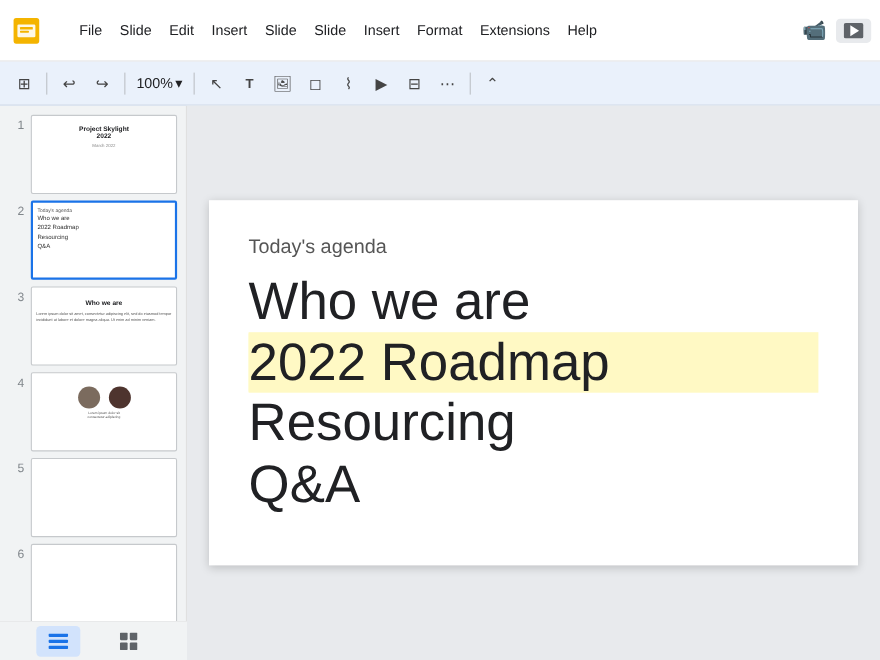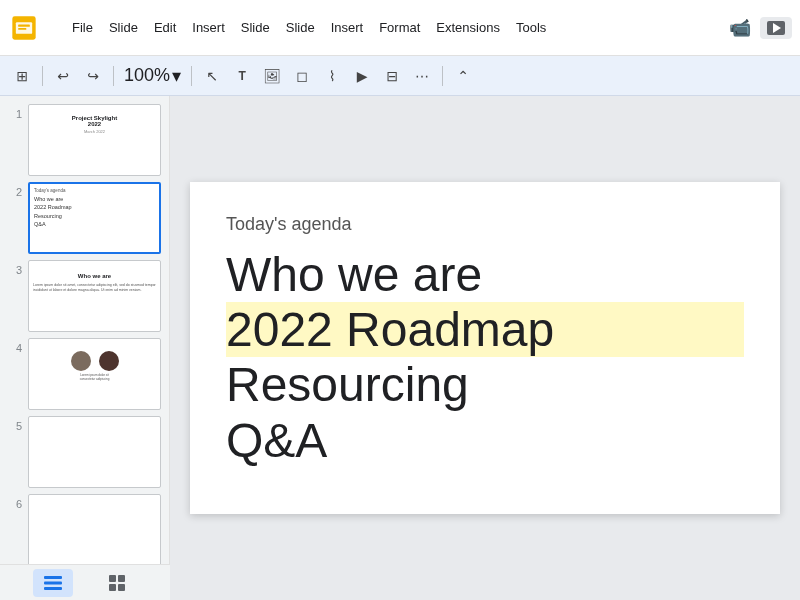--- a/index.html
+++ b/index.html
@@ -14,21 +14,21 @@
     #title-icons { display: flex; align-items: center; gap: 6px; margin-top: 2px; }
     #title-icons span { font-size: 14px; color: #5f6368; cursor: pointer; }
     #menu-bar { display: flex; align-items: center; gap: 0; margin-left: 20px; }
     .menu-item { padding: 4px 8px; font-size: 13px; color: #202124; cursor: pointer; border-radius: 4px; white-space: nowrap; }
     #topbar-right { display: flex; align-items: center; gap: 8px; margin-left: auto; }
 
     
     #toolbar { display: flex; align-items: center; height: 40px; background: #eaf1fb; padding: 0 8px; gap: 2px; border-bottom: 1px solid #d0d9e8; }
     .tb-btn { width: 28px; height: 28px; display: flex; align-items: center; justify-content: center; border-radius: 4px; cursor: pointer; color: #444; font-size: 14px; }
     .tb-separator { width: 1px; height: 20px; background: #bdc1c6; margin: 0 4px; }
-    .tb-zoom { display: flex; align-items: flex-start; gap: 2px; padding: 0 4px; font-size: 18px; cursor: pointer; border-radius: 4px; }
+    .tb-zoom { display: flex; align-items: flex-start; gap: 2px; padding: 0 4px; font-size: 13px; cursor: pointer; border-radius: 4px; }
 
     
     #main { display: flex; height: calc(600px - 56px - 40px); }
 
     
     #sidebar { width: 170px; background: #f1f3f4; border-right: 1px solid #e0e0e0; overflow-y: auto; padding: 8px 8px; display: flex; flex-direction: column; gap: 0; }
     .slide-thumb { display: flex; align-items: flex-start; gap: 6px; margin-bottom: 6px; cursor: pointer; }
     .slide-num { font-size: 11px; color: #80868b; width: 14px; text-align: right; padding-top: 4px; flex-shrink: 0; }
     .slide-preview { flex: 1; border: 1px solid #c6c9cc; background: #fff; border-radius: 2px; overflow: hidden; position: relative; }
     .slide-preview.active { border: 2px solid #1a73e8; }
@@ -91,21 +91,21 @@
   <nav id="menu-bar">
     <span class="menu-item">File</span>
     <span class="menu-item">Slide</span>
     <span class="menu-item">Edit</span>
     <span class="menu-item">Insert</span>
     <span class="menu-item">Slide</span>
     <span class="menu-item">Slide</span>
     <span class="menu-item">Insert</span>
     <span class="menu-item">Format</span>
     <span class="menu-item">Extensions</span>
-    <span class="menu-item">Tools</span>
+    <span class="menu-item">Help</span>
   </nav>
   <div id="topbar-right">
     <div style="font-size:18px;cursor:pointer;color:#5f6368;">📹</div>
     <div style="width:32px;height:22px;background:#e8eaed;border-radius:4px;display:flex;align-items:center;justify-content:center;cursor:pointer;">
       <svg width="18" height="14" viewBox="0 0 18 14">
           <rect x="0" y="0" width="18" height="14" rx="2" fill="#5f6368"></rect>
           <polygon points="6,2 6,12 14,7" fill="white"></polygon>
         </svg>
     </div>
 

